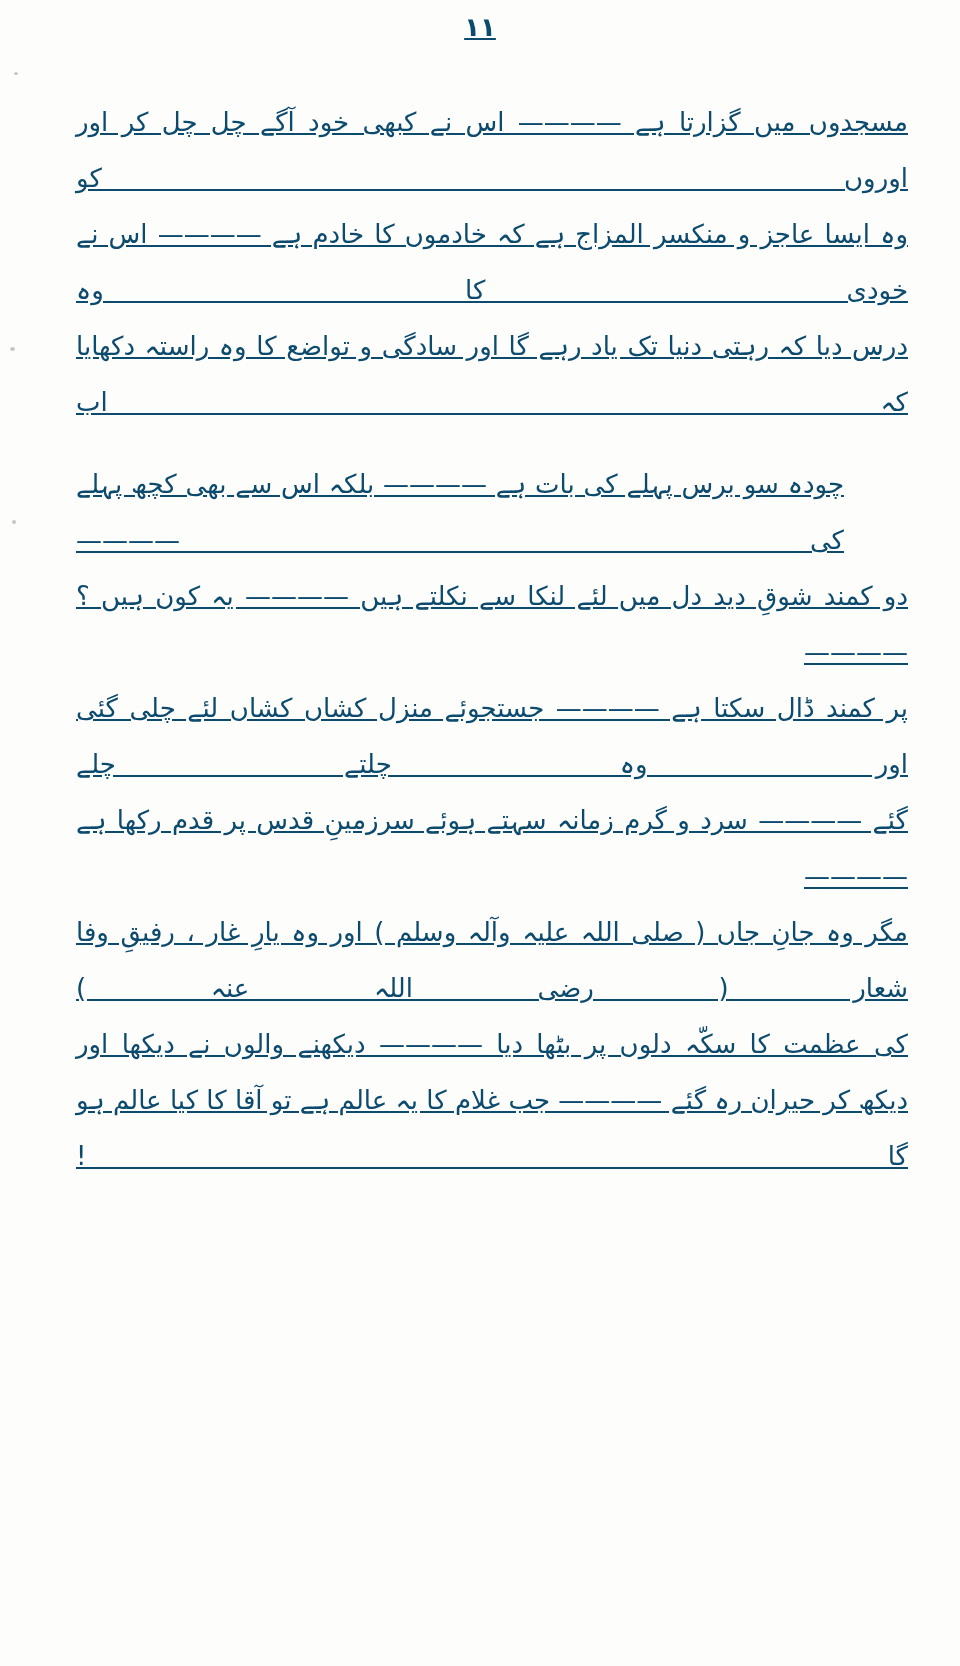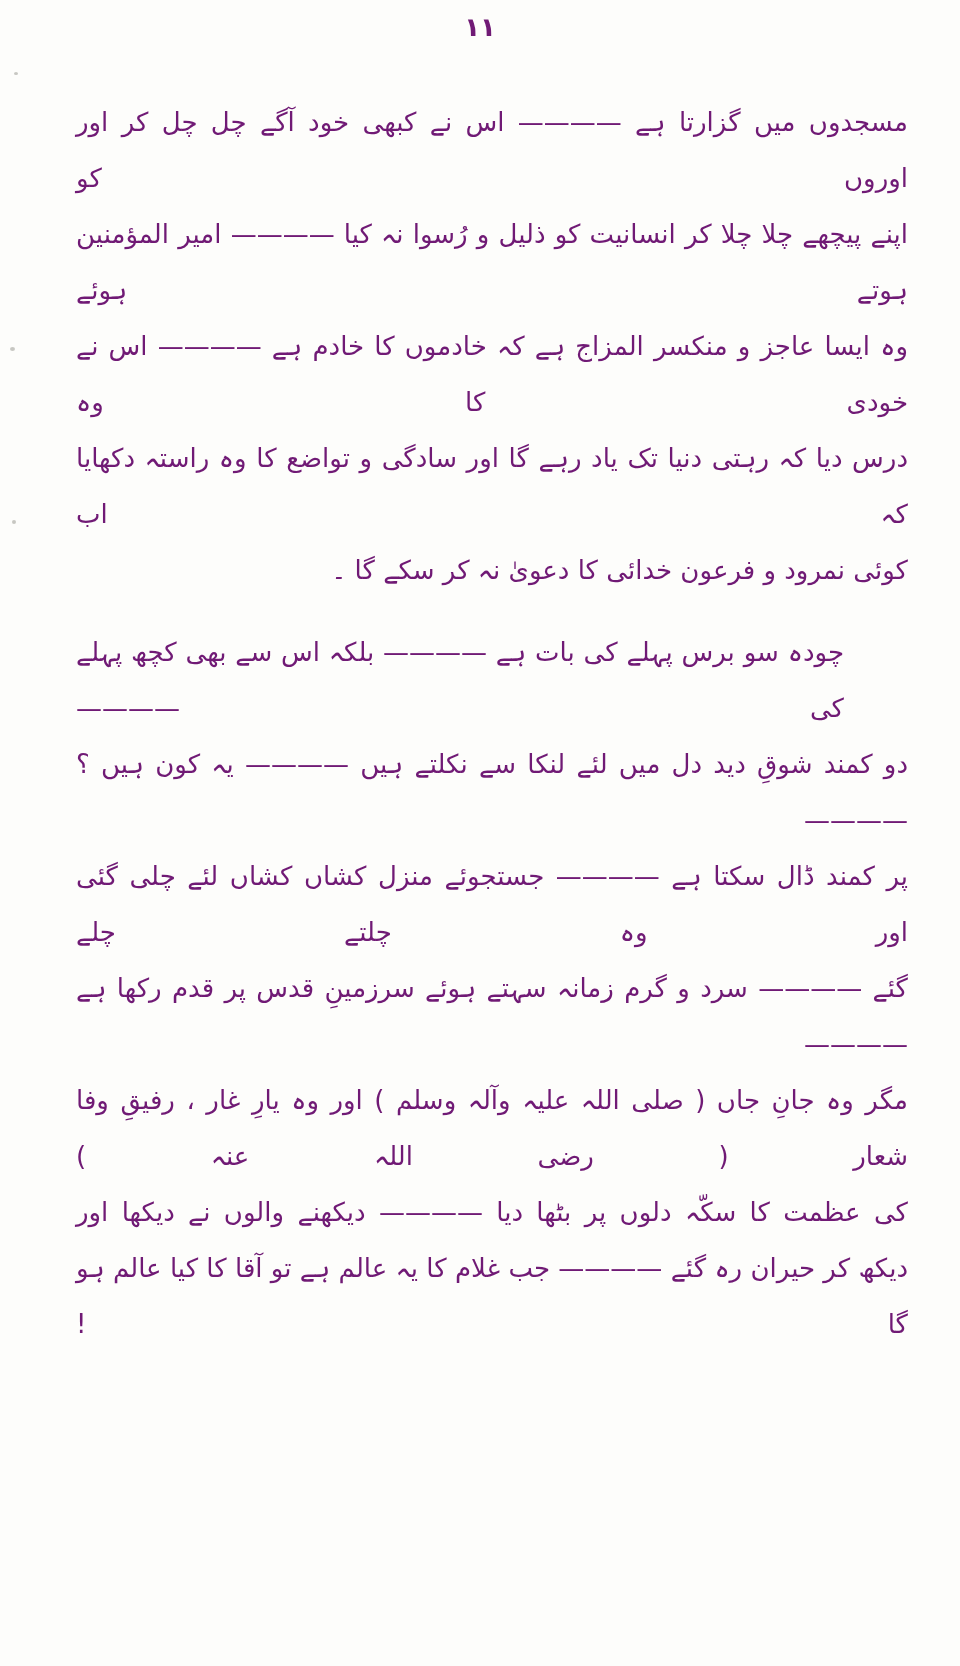--- a/index.html
+++ b/index.html
@@ -6,24 +6,25 @@
     margin: 0;
     padding: 0;
     background: #e8e8e4;
   }
   .page {
     position: relative;
     width: 960px;
     height: 1666px;
     margin: 0 auto;
     background: #fdfdfb;
-    color: #701a75;
+    color: #0c4a6e;
     font-family: "DejaVu Sans", sans-serif;
     overflow: hidden;
     box-sizing: border-box;
+    text-decoration: underline;
   }
   .page-number {
     text-align: center;
     padding-top: 12px;
     font-size: 26px;
     letter-spacing: 2px;
     font-weight: bold;
   }
   .body-text {
     direction: rtl;
@@ -66,24 +67,22 @@
   <div class="speck s1"></div>
   <div class="speck s2"></div>
   <div class="speck s3"></div>
 
   <div class="page-number">۱۱</div>
 
   <div class="body-text">
 
     <div class="para">
       <div class="line fill">مسجدوں میں گزارتا ہے ———— اس نے کبھی خود آگے چل چل کر اور اوروں کو</div>
-      <div class="line fill">اپنے پیچھے چلا چلا کر انسانیت کو ذلیل و رُسوا نہ کیا ———— امیر المؤمنین ہوتے ہوئے</div>
       <div class="line fill">وہ ایسا عاجز و منکسر المزاج ہے کہ خادموں کا خادم ہے ———— اس نے خودی کا وہ</div>
       <div class="line fill">درس دیا کہ رہتی دنیا تک یاد رہے گا اور سادگی و تواضع کا وہ راستہ دکھایا کہ اب</div>
-      <div class="line">کوئی نمرود و فرعون خدائی کا دعویٰ نہ کر سکے گا ۔</div>
     </div>
 
     <div class="para">
       <div class="line fill indent">چودہ سو برس پہلے کی بات ہے ———— بلکہ اس سے بھی کچھ پہلے کی ————</div>
       <div class="line fill">دو کمند شوقِ دید دل میں لئے لنکا سے نکلتے ہیں ———— یہ کون ہیں ؟ ————</div>
       <div class="line fill">پر کمند ڈال سکتا ہے ———— جستجوئے منزل کشاں کشاں لئے چلی گئی اور وہ چلتے چلے</div>
       <div class="line fill">گئے ———— سرد و گرم زمانہ سہتے ہوئے سرزمینِ قدس پر قدم رکھا ہے ————</div>
       <div class="line fill">مگر وہ جانِ جاں ( صلی اللہ علیہ وآلہ وسلم ) اور وہ یارِ غار ، رفیقِ وفا شعار ( رضی اللہ عنہ )</div>
       <div class="line fill">کی عظمت کا سکّہ دلوں پر بٹھا دیا ———— دیکھنے والوں نے دیکھا اور</div>
       <div class="line fill">دیکھ کر حیران رہ گئے ———— جب غلام کا یہ عالم ہے تو آقا کا کیا عالم ہو گا !</div>

